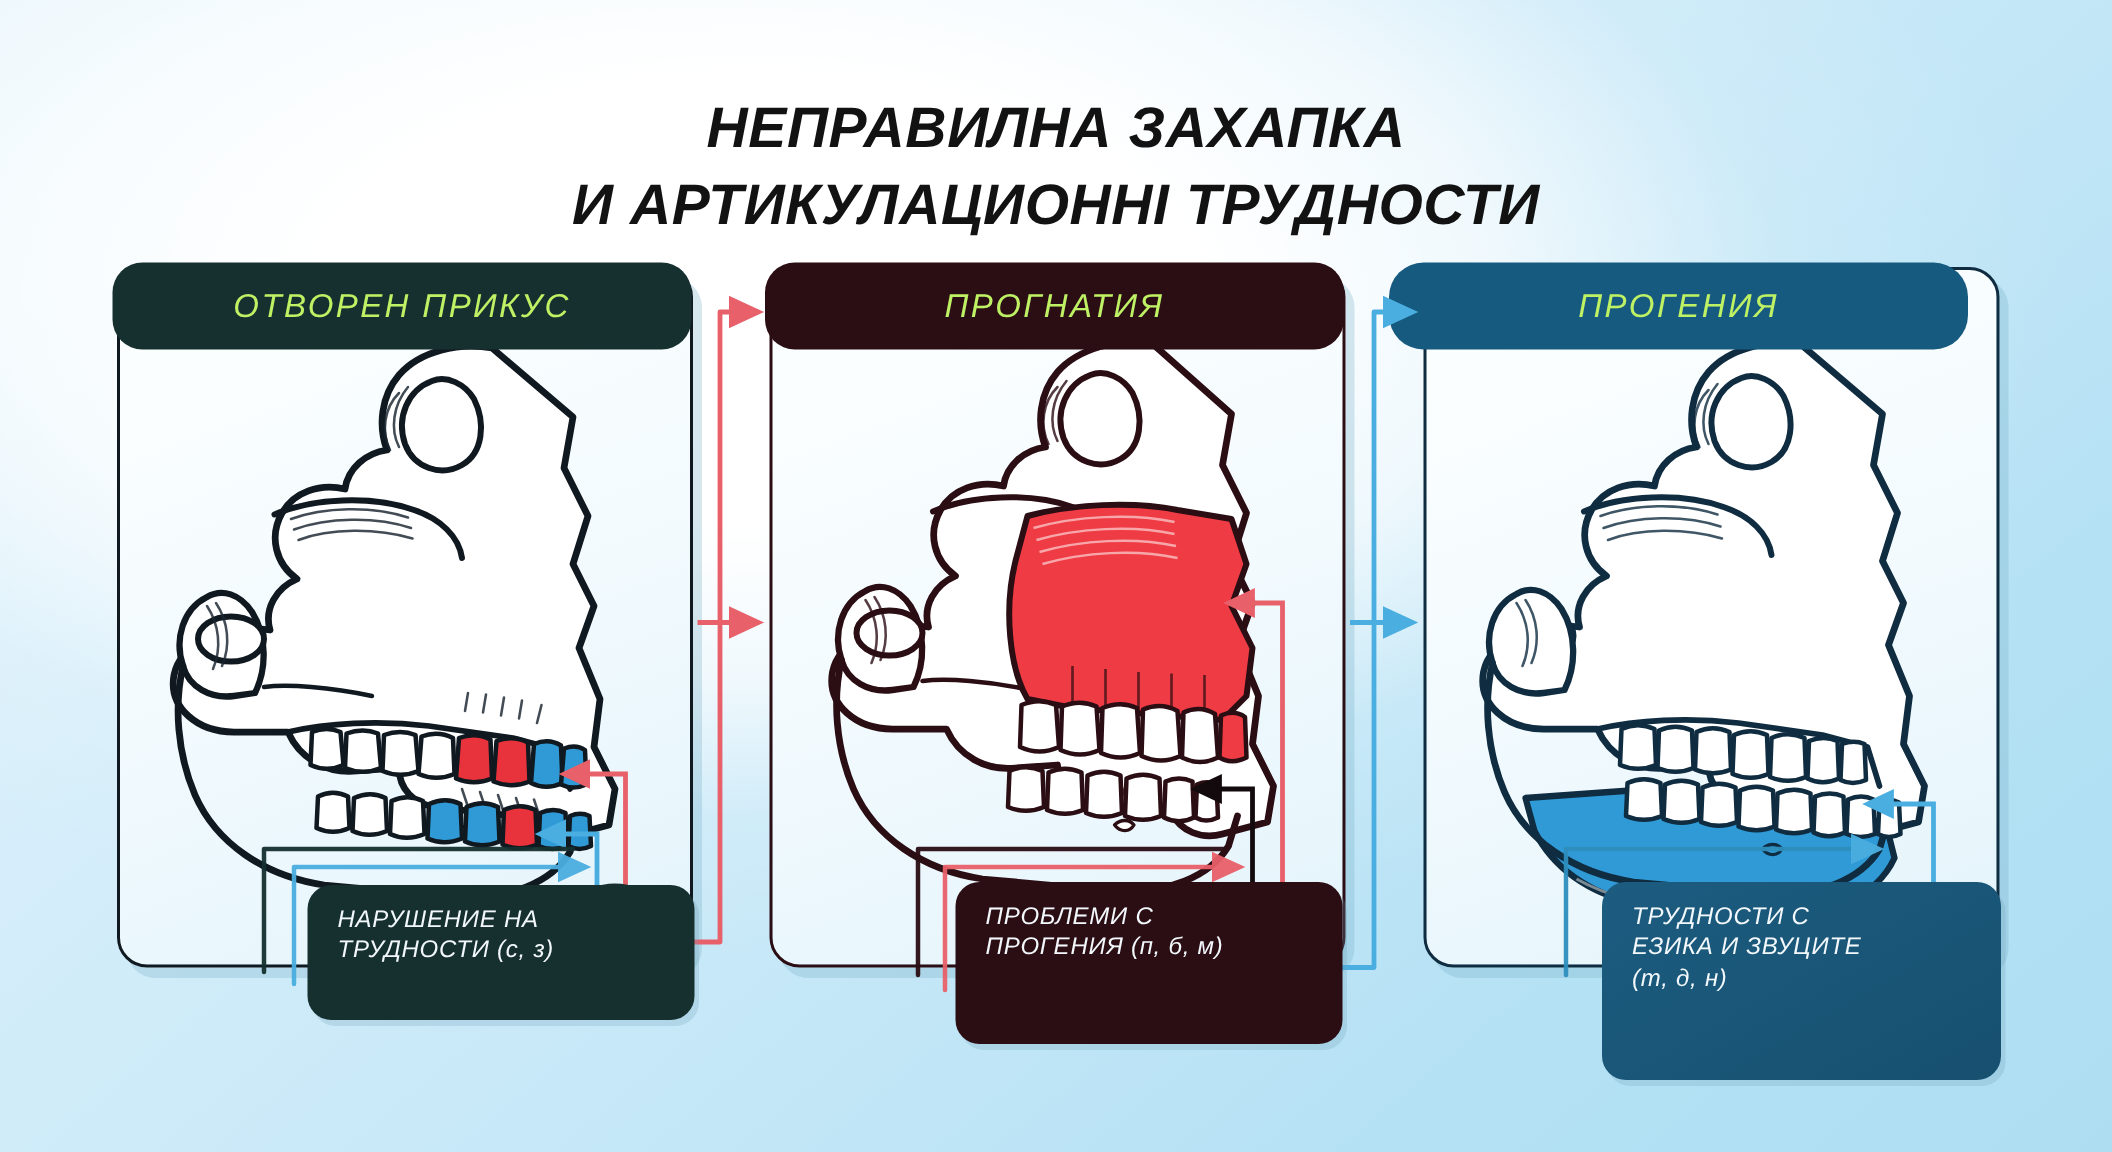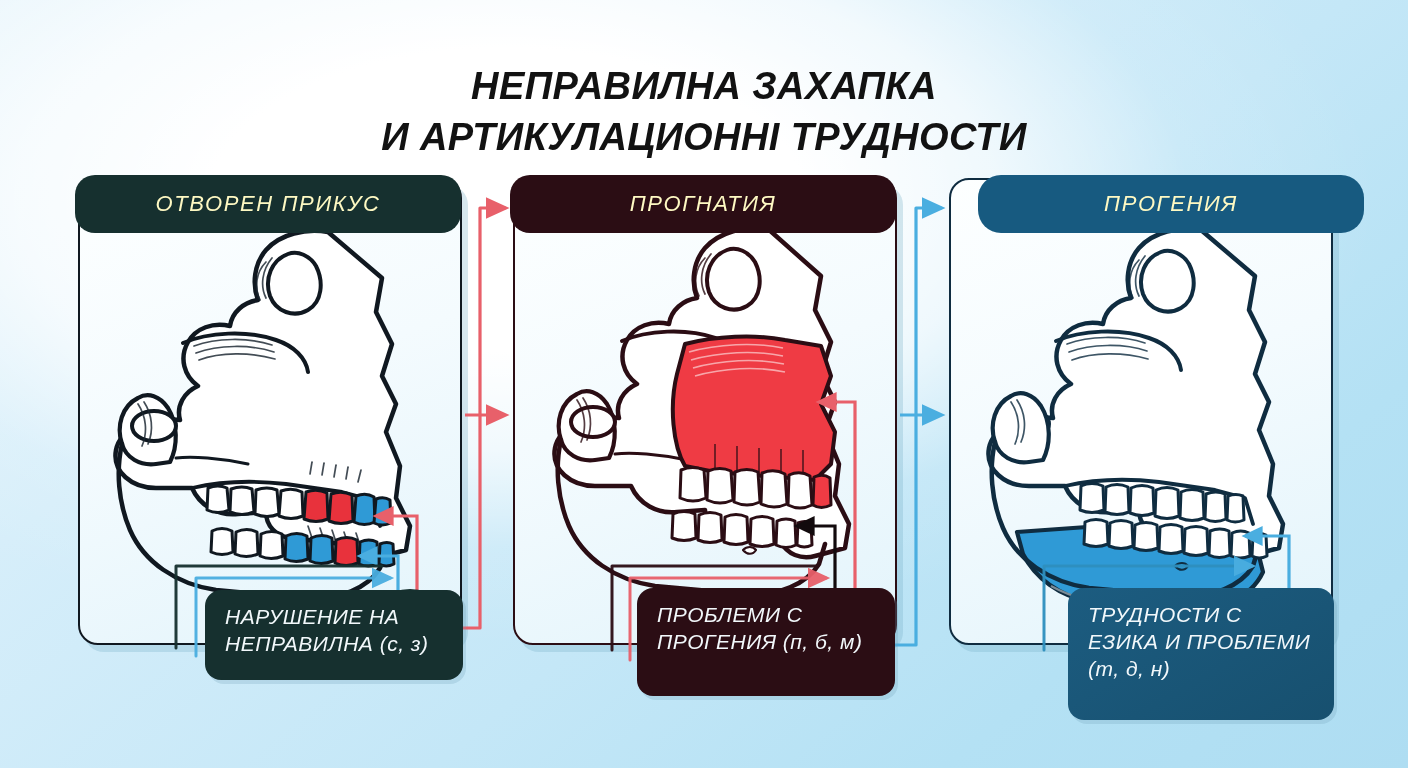--- a/index.html
+++ b/index.html
@@ -64,21 +64,21 @@
   .card-head {
     position: absolute;
     left: -3px;
     top: -3px;
     width: 386px;
     height: 58px;
     border-radius: 20px;
     display: flex;
     align-items: center;
     justify-content: center;
-    color: #fef9c3;
+    color: #bef264;
     font-size: 22px;
     font-weight: 500;
     letter-spacing: 1.6px;
     user-select: none;
   }
   #head-1 { background: #16302f; }
   #head-2 { background: #2b0d14; }
   #head-3 { background: #175a80; }
 
   .skull-wrap {
@@ -88,21 +88,21 @@
     width: 380px;
     height: 417px;
   }
   .skull-svg { display: block; width: 380px; height: 417px; }
 
   
   .caption {
     position: absolute;
     border-radius: 16px;
     color: #f2f8fb;
-    font-size: 21px;
+    font-size: 16px;
     line-height: 1.28;
     letter-spacing: 0.5px;
     padding: 14px 18px 16px 20px;
     box-sizing: border-box;
     user-select: none;
     box-shadow: 3px 4px 0 rgba(110,160,185,0.25);
   }
   .caption .cl { display: block; white-space: nowrap; }
 
   #caption-1 {
@@ -432,21 +432,21 @@
           <path d="M330 378 C310 378 296 389 296 403 C296 412 302 419 311 423
                    L309 438 L323 427 C325 427 328 428 330 428
                    C350 428 364 417 364 403 C364 389 350 378 330 378 Z" fill="none" stroke="#f2f9fc" stroke-width="4.5" stroke-linejoin="round"></path>
           <circle cx="316" cy="403" r="4.4" fill="#f2f9fc"></circle>
           <circle cx="330" cy="403" r="4.4" fill="#f2f9fc"></circle>
           <circle cx="344" cy="403" r="4.4" fill="#f2f9fc"></circle>
         </g>
       </svg>
     </div>
   </div>
-  <div class="card-head" id="head-3" style="position:absolute;left:978px;top:175px;border-radius:23px;">
+  <div class="card-head" id="head-3" style="position:absolute;left:926px;top:175px;border-radius:23px;">
     <span>ПРОГЕНИЯ</span>
   </div>
 
   <svg class="connector" viewBox="0 0 1408 768" xmlns="http://www.w3.org/2000/svg" aria-hidden="true">
     <defs>
       <marker id="m-red" markerWidth="8" markerHeight="8" refX="6" refY="4" orient="auto">
         <path d="M0,0.6 L7.4,4 L0,7.4 Z" fill="#e8606a"></path>
       </marker>
       <marker id="m-blue" markerWidth="8" markerHeight="8" refX="6" refY="4" orient="auto">
         <path d="M0,0.6 L7.4,4 L0,7.4 Z" fill="#4aaee0"></path>
@@ -471,27 +471,27 @@
       <path d="M176 648 L176 566 L382 566" stroke="#16302f"></path>
       <path d="M196 656 L196 578 L390 578" stroke="#4aaee0" marker-end="url(#m-blue-lead)"></path>
       <path d="M612 650 L612 566 L818 566" stroke="#2b0d14"></path>
       <path d="M630 660 L630 578 L826 578" stroke="#e8606a" marker-end="url(#m-red)"></path>
       <path d="M1044 650 L1044 566 L1252 566" stroke="#2e8fbe" marker-end="url(#m-blue-lead)"></path>
     </g>
   </svg>
 
   <div class="caption" id="caption-1">
     <span class="cl">НАРУШЕНИЕ НА</span>
-    <span class="cl">НЕПРАВИЛНА (с, з)</span>
+    <span class="cl">ТРУДНОСТИ (с, з)</span>
   </div>
 
   <div class="caption" id="caption-2">
     <span class="cl">ПРОБЛЕМИ С</span>
     <span class="cl">ПРОГЕНИЯ (п, б, м)</span>
   </div>
 
   <div class="caption" id="caption-3">
     <span class="cl">ТРУДНОСТИ С</span>
-    <span class="cl">ЕЗИКА И ПРОБЛЕМИ</span>
+    <span class="cl">ЕЗИКА И ЗВУЦИТЕ</span>
     <span class="cl">(т, д, н)</span>
   </div>
 
 </div>
 
 </body></html>

